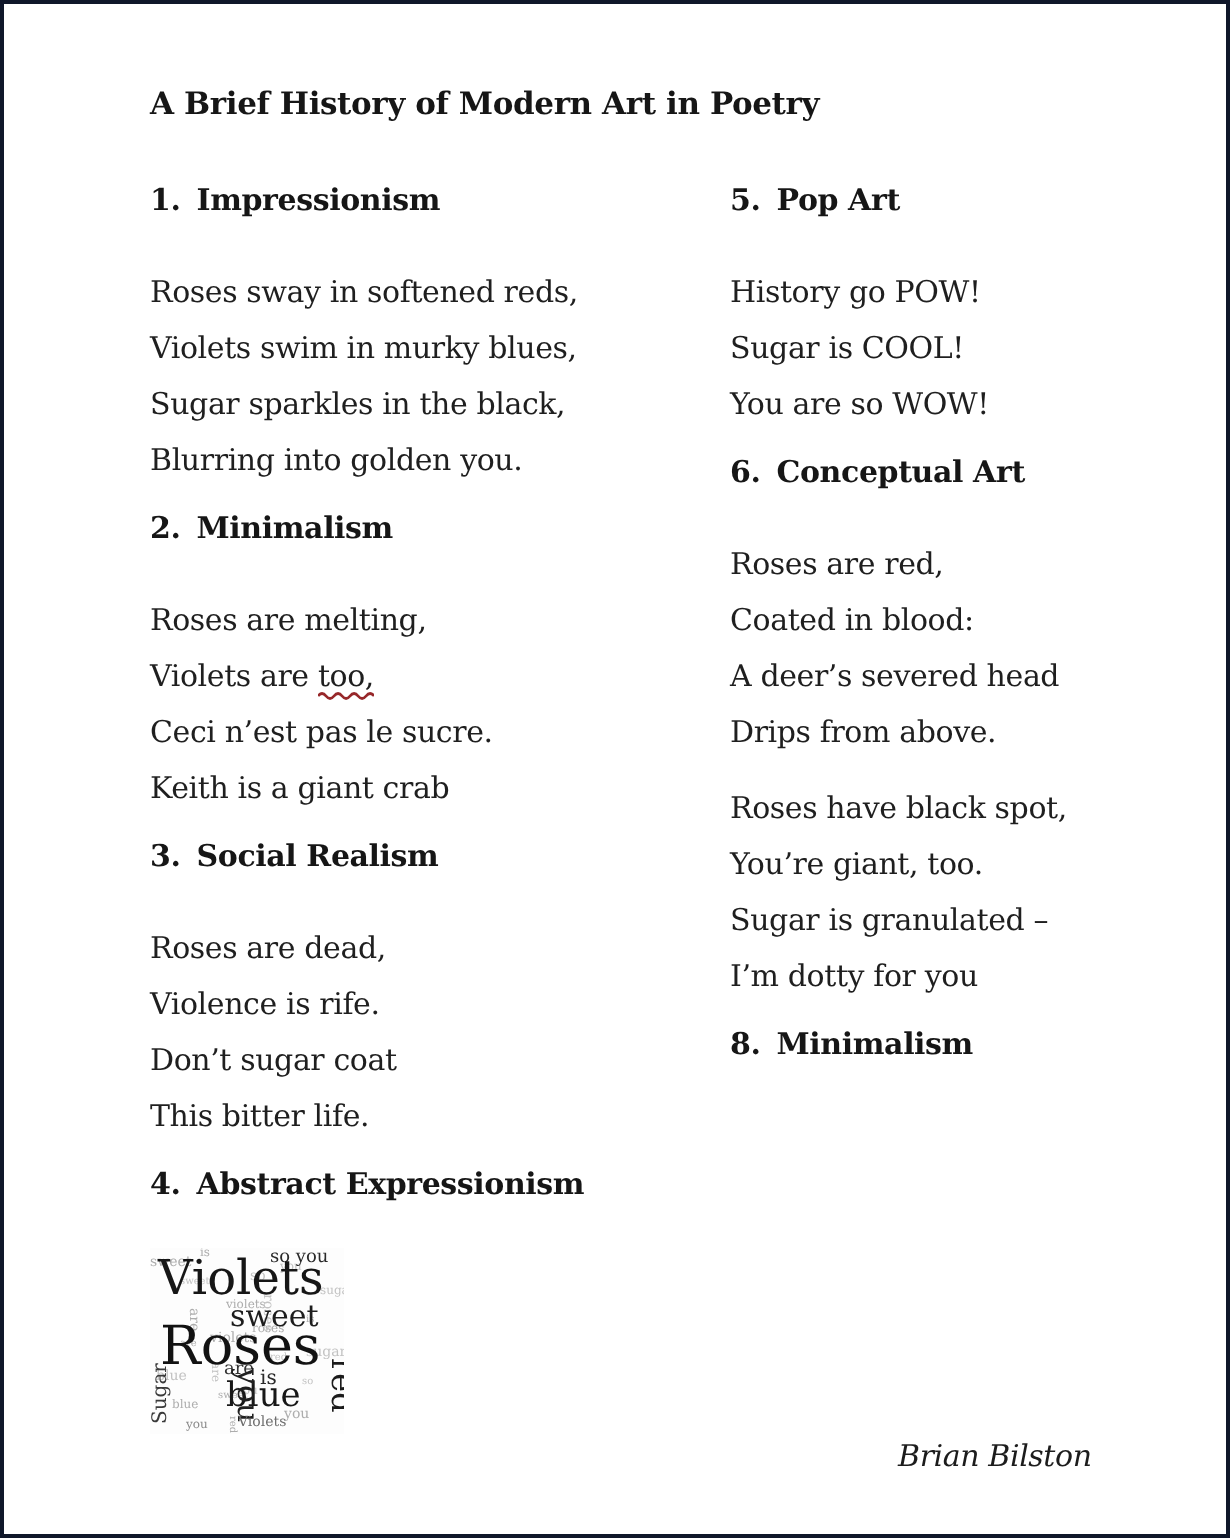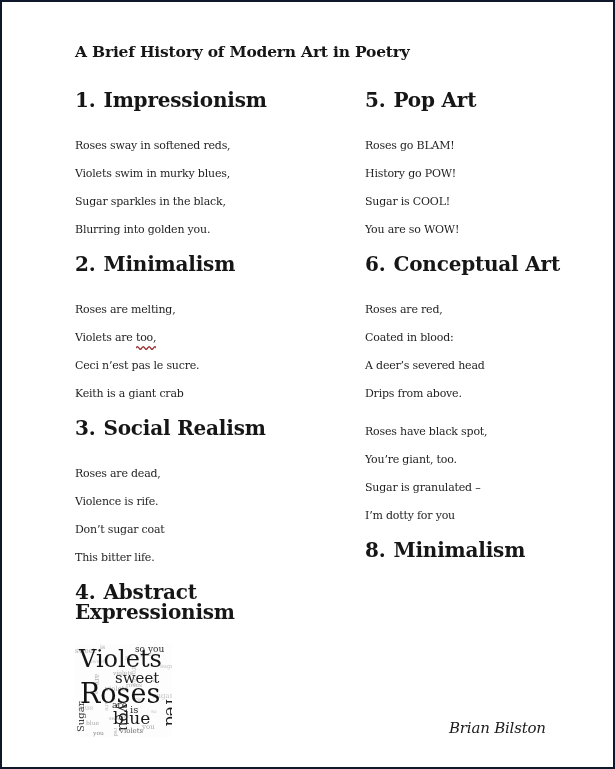--- a/index.html
+++ b/index.html
@@ -10,25 +10,25 @@
   }
   .title{
     position:absolute;left:73px;top:40px;margin:0;
     font-size:15.5px;font-weight:bold;letter-spacing:-0.2px;color:#161616;
   }
   .col{position:absolute;top:88px;}
   .col-left{left:73px;width:282px;}
   .col-right{left:363px;width:242px;}
   .poem-section{margin:0 0 10px 0;}
   .sec-heading{
-    margin:0 0 22px 0;font-size:20px;font-weight:bold;line-height:20px;
+    margin:0 0 22px 0;font-size:15px;font-weight:bold;line-height:20px;
     letter-spacing:-0.2px;color:#161616;
   }
   .sec-num{display:inline-block;margin-right:8px;}
-  .line{font-size:11px;line-height:28px;height:28px;letter-spacing:-0.2px;white-space:nowrap;}
+  .line{font-size:15px;line-height:28px;height:28px;letter-spacing:-0.2px;white-space:nowrap;}
   .squiggled{position:relative;display:inline-block;}
   .squiggle{position:absolute;left:0;bottom:2px;width:100%;height:5px;}
   .wordcloud{
     position:relative;width:97px;height:93px;margin-top:0;
     background:#fdfdfd;overflow:hidden;
   }
   .wc-word{position:absolute;line-height:1;white-space:nowrap;transform-origin:0 0;
     font-family:"DejaVu Serif", serif;}
   .signature{
     position:absolute;left:447px;top:717px;font-size:15px;
@@ -111,21 +111,20 @@
           <span class="wc-word" style="left: 18px; top: 86px; font-size: 6px; color: rgb(138, 138, 138);">you</span>
         </div>
     </section>
 
   </div>
 
   <div class="col col-right">
 
     <section class="poem-section">
       <h2 class="sec-heading"><span class="sec-num">5.</span><span>Pop Art</span></h2>
-      <div class="line">Roses go BLAM!</div>
       <div class="line">History go POW!</div>
       <div class="line">Sugar is COOL!</div>
       <div class="line">You are so WOW!</div>
     </section>
 
     <section class="poem-section">
       <h2 class="sec-heading"><span class="sec-num">6.</span><span>Conceptual Art</span></h2>
       <div class="line">Roses are red,</div>
       <div class="line">Coated in blood:</div>
       <div class="line">A deer’s severed head</div>

